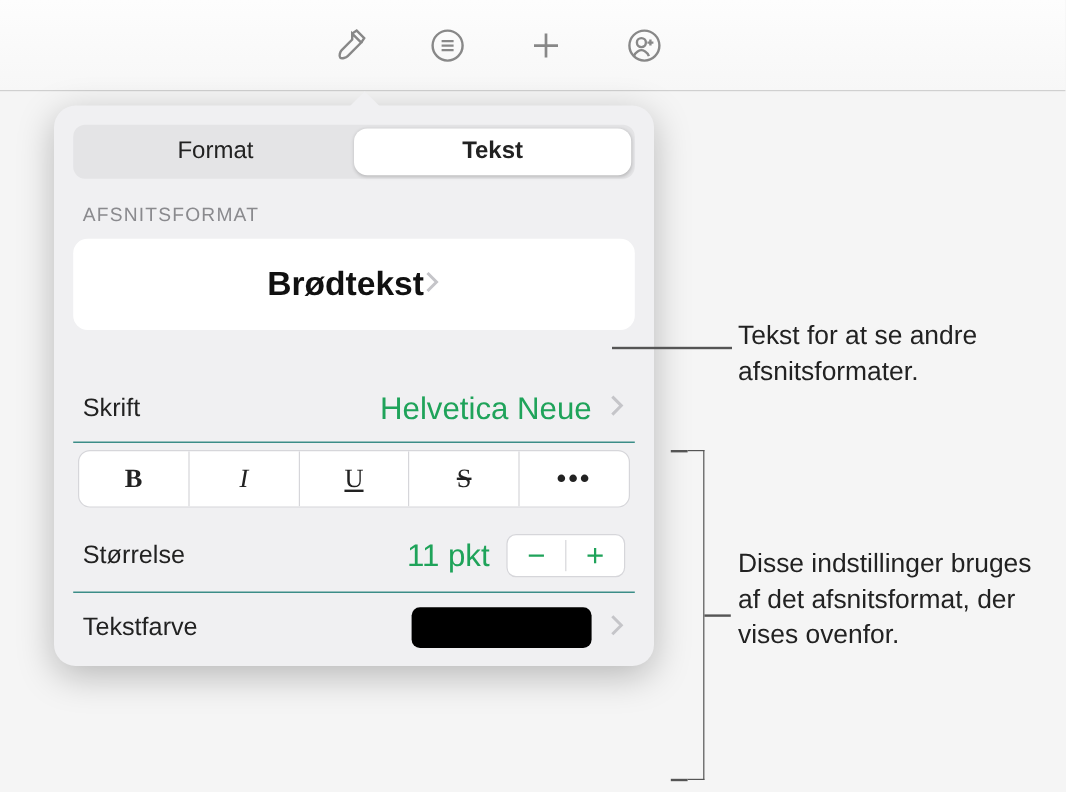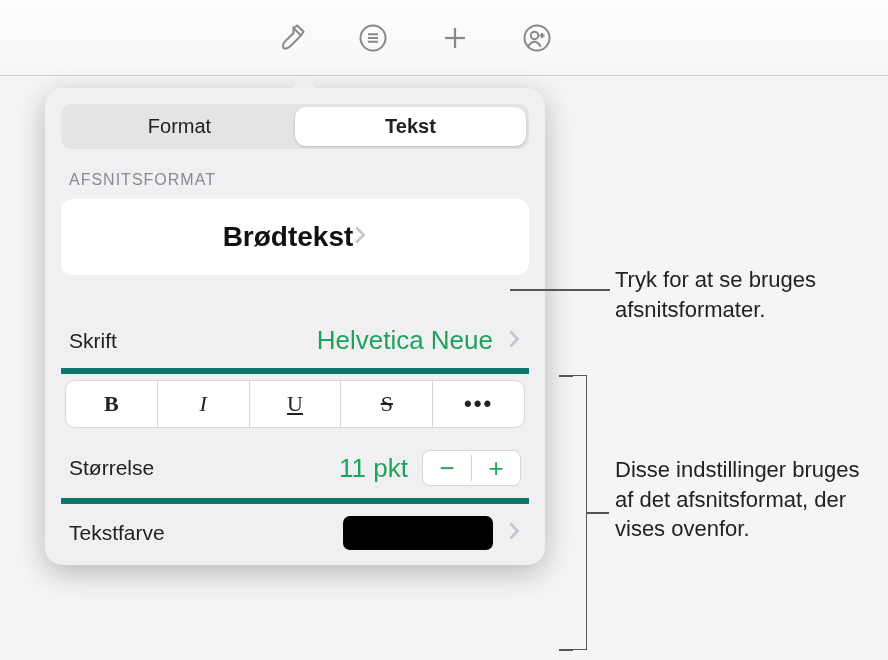--- a/index.html
+++ b/index.html
@@ -91,21 +91,21 @@
       cursor: pointer;
     }
     .card-title { font-size: 28px; font-weight: 700; color: #111; }
     .chevron { color: #c5c5c9; }
     .chevron svg { width: 14px; height: 20px; }
     .row {
       display: flex;
       align-items: center;
       justify-content: space-between;
       padding: 12px 8px;
-      border-bottom: 6px solid #0f766e;
+      border-bottom: 1px solid #0f766e;
     }
     .row:last-child { border-bottom: none; }
     .row-label { font-size: 21px; color: #222; }
     .row-value { font-size: 26px; color: #1fa35a; }
     .row-right { display: flex; align-items: center; gap: 14px; }
     .style-row {
       display: flex;
       border: 1px solid #d6d6da;
       border-radius: 10px;
       overflow: hidden;
@@ -259,19 +259,19 @@
       <span class="chevron">
         <svg viewBox="0 0 10 16" fill="none" stroke="currentColor" stroke-width="2">
             <polyline points="2,2 8,8 2,14"></polyline>
           </svg>
       </span>
     </span>
   </div>
 </div>
 
 <div class="callout-line" style="left:510px; top:289px; width:100px; height:1.5px;"></div>
-<div class="annotation" style="left:615px; top:265px; width:265px;">Tryk for at se bruges afsnitsformater.</div>
+<div class="annotation" style="left:615px; top:265px; width:265px;">Tekst for at se andre afsnitsformater.</div>
 
 <div class="bracket" style="left:573px; top:375px; width:14px; height:275px;"></div>
 <div class="callout-line" style="left:559px; top:375px; width:14px; height:1.5px;"></div>
 <div class="callout-line" style="left:559px; top:649px; width:14px; height:1.5px;"></div>
 <div class="callout-line" style="left:587px; top:512px; width:22px; height:1.5px;"></div>
 <div class="annotation" style="left:615px; top:455px; width:260px;">Disse indstillinger bruges af det afsnitsformat, der vises ovenfor.</div>
 
 </body></html>

